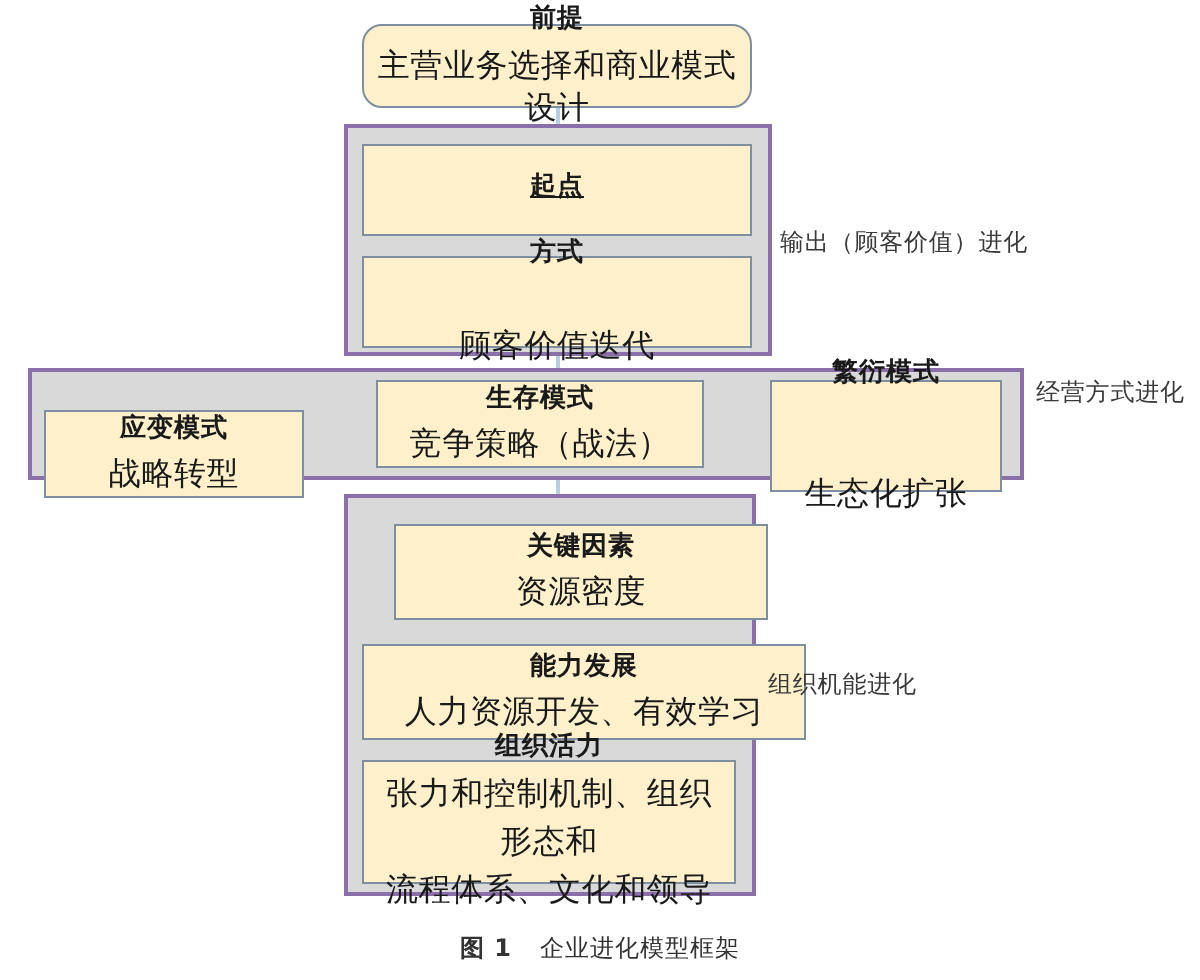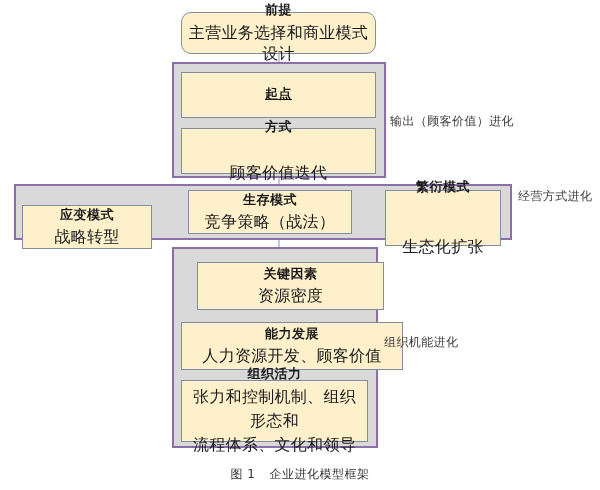--- a/index.html
+++ b/index.html
@@ -78,21 +78,21 @@
   #caption {
     position: absolute;
     left: 0;
     top: 466px;
     width: 600px;
     text-align: center;
     font-size: 12px;
     color: #333333;
     letter-spacing: 0.5px;
   }
-  #caption .cap-num { font-weight: normal; }
+  #caption .cap-num { font-weight: bold; }
   #caption .cap-gap { display: inline-block; width: 14px; }
 </style>
 </head>
 <body>
 
 <div id="diagram-root">
 
   <div class="connector v" style="left:278px; top:52px;  height:18px;"></div>
   <div class="connector v" style="left:278px; top:116px; height:18px;"></div>
   <div class="connector v" style="left:278px; top:172px; height:20px;"></div>
@@ -137,21 +137,21 @@
     <span class="sub">生态化扩张</span>
   </div>
 
   <div class="node" style="left:181px; top:262px; width:187px; height:48px;margin-left:16px;">
     <span class="title">关键因素</span>
     <span class="sub">资源密度</span>
   </div>
 
   <div class="node" style="left:181px; top:322px; width:222px; height:48px;">
     <span class="title">能力发展</span>
-    <span class="sub">人力资源开发、顾客价值</span>
+    <span class="sub">人力资源开发、有效学习</span>
   </div>
 
   <div class="node multiline" style="left:181px; top:380px; width:187px; height:62px;">
     <span class="title">组织活力</span>
     <span class="sub">张力和控制机制、组织形态和</span>
     <span class="sub">流程体系、文化和领导</span>
   </div>
 
   <div class="side-label" style="left:390px; top:113px;">输出（顾客价值）进化</div>
   <div class="side-label" style="left:518px; top:188px;">经营方式进化</div>

